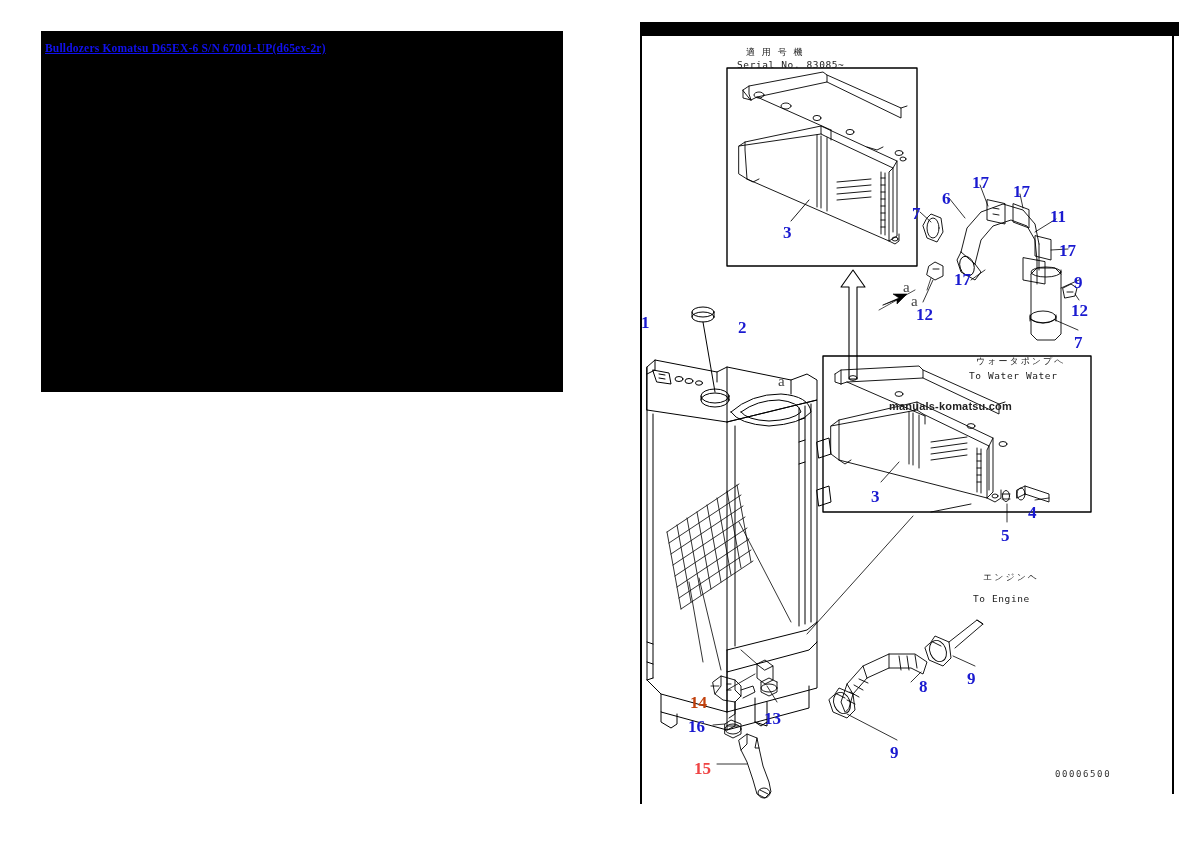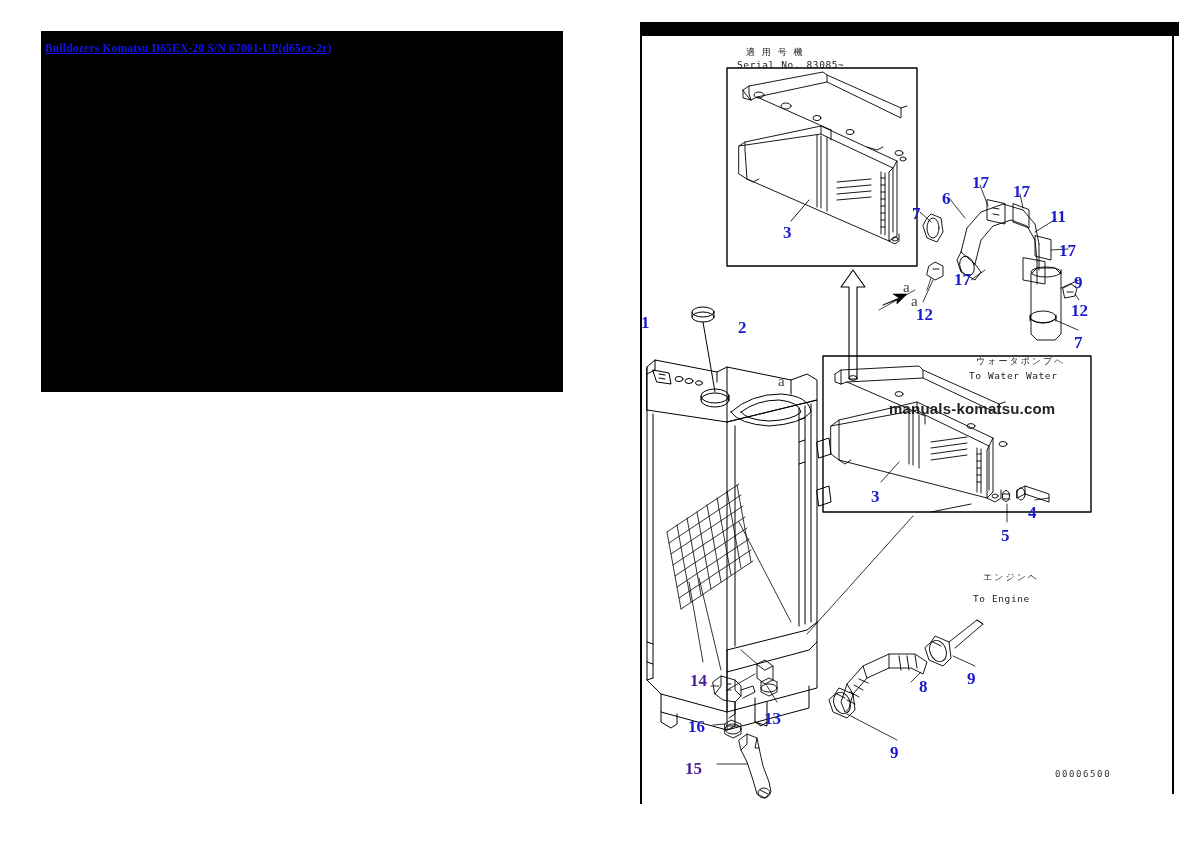--- a/index.html
+++ b/index.html
@@ -116,32 +116,32 @@
     font-size: 9px;
     letter-spacing: 1.6px;
   }
   #watermark {
     position: absolute;
     left: 258px;
     top: 378px;
     color: #222222;
     font-family: "Liberation Sans", sans-serif;
     font-weight: bold;
-    font-size: 15px;
+    font-size: 11px;
     letter-spacing: 0.2px;
     white-space: nowrap;
   }
 </style>
 </head>
 <body>
 
 <div id="page">
 
   <div id="left-panel">
-    <a id="left-panel-link">Bulldozers Komatsu D65EX-20 S/N 67001-UP(d65ex-2r)</a>
+    <a id="left-panel-link">Bulldozers Komatsu D65EX-6 S/N 67001-UP(d65ex-2r)</a>
   </div>
 
   <div id="diagram-panel">
 
     <div id="diagram-topbar"></div>
     <div id="diagram-border-left"></div>
     <div id="diagram-border-right"></div>
 
     <svg class="svg-layer" viewBox="0 0 548 790">
       <g fill="none" stroke="#000000" stroke-width="1" stroke-linejoin="round" stroke-linecap="round">
@@ -462,22 +462,22 @@
         <div class="lbl num" style="left: 281px; top: 183px; color: rgb(26, 26, 208);">7</div>
         <div class="lbl num" style="left: 443px; top: 312px; color: rgb(26, 26, 208);">7</div>
         <div class="lbl num" style="left: 288px; top: 656px; color: rgb(26, 26, 208);">8</div>
         <div class="lbl num" style="left: 259px; top: 722px; color: rgb(26, 26, 208);">9</div>
         <div class="lbl num" style="left: 336px; top: 648px; color: rgb(26, 26, 208);">9</div>
         <div class="lbl num" style="left: 443px; top: 252px; color: rgb(26, 26, 208);">9</div>
         <div class="lbl num" style="left: 419px; top: 186px; color: rgb(26, 26, 208);">11</div>
         <div class="lbl num" style="left: 285px; top: 284px; color: rgb(26, 26, 208);">12</div>
         <div class="lbl num" style="left: 440px; top: 280px; color: rgb(26, 26, 208);">12</div>
         <div class="lbl num" style="left: 133px; top: 688px; color: rgb(26, 26, 208);">13</div>
-        <div class="lbl num" style="left: 59px; top: 650px; color: #4c1d95;">14</div>
-        <div class="lbl num" style="left: 54px; top: 738px; color: #4c1d95;">15</div>
+        <div class="lbl num" style="left: 59px; top: 672px; color: #c2410c;">14</div>
+        <div class="lbl num" style="left: 63px; top: 738px; color: #ef4444;">15</div>
         <div class="lbl num" style="left: 57px; top: 696px; color: rgb(26, 26, 208);">16</div>
         <div class="lbl num" style="left: 341px; top: 152px; color: rgb(26, 26, 208);">17</div>
         <div class="lbl num" style="left: 382px; top: 161px; color: rgb(26, 26, 208);">17</div>
         <div class="lbl num" style="left: 428px; top: 220px; color: rgb(26, 26, 208);">17</div>
         <div class="lbl num" style="left: 323px; top: 249px; color: rgb(26, 26, 208);">17</div>
       </div>
 
   </div>
 </div>
 

